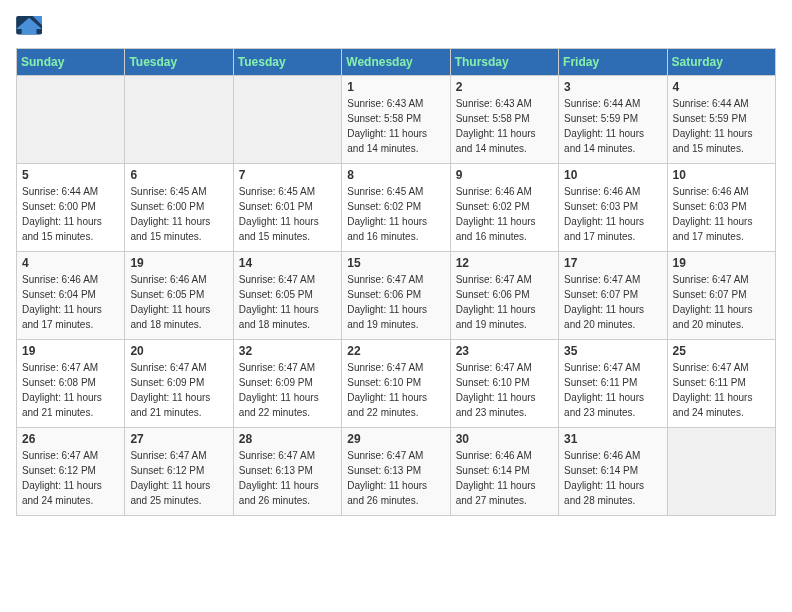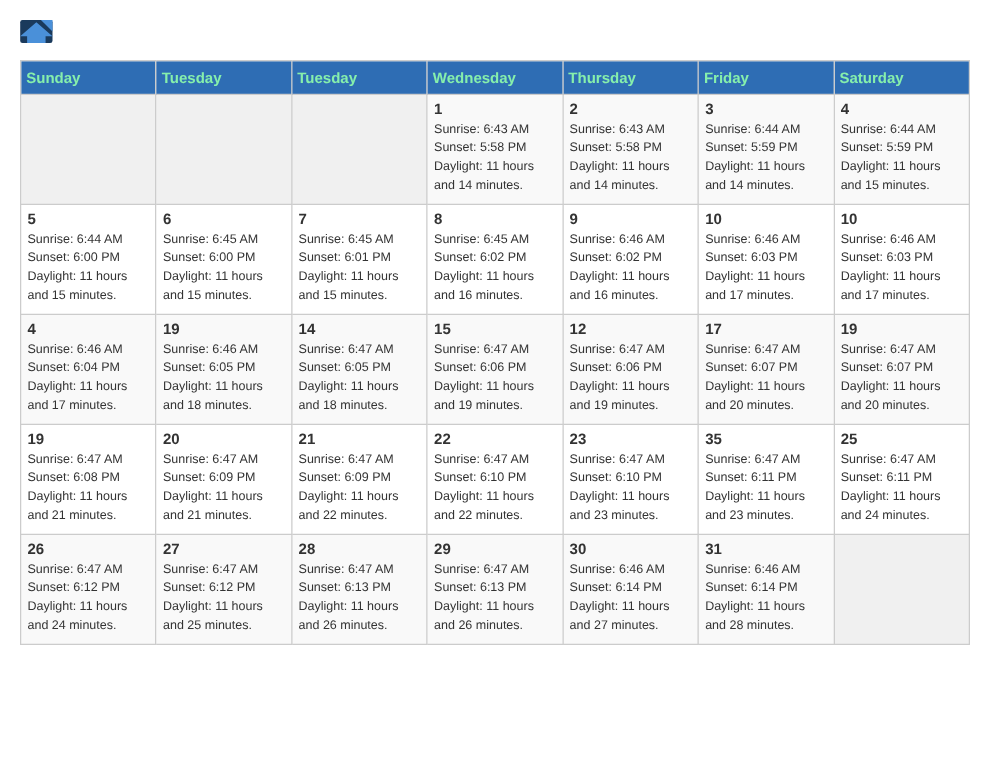--- a/index.html
+++ b/index.html
@@ -241,21 +241,21 @@
           Sunrise: 6:47 AM<br>Sunset: 6:08 PM<br>Daylight: 11 hours and 21 minutes.
         </div>
         </td>
         <td>
           <div class="day-number">20</div>
         <div class="day-info">
           Sunrise: 6:47 AM<br>Sunset: 6:09 PM<br>Daylight: 11 hours and 21 minutes.
         </div>
         </td>
         <td>
-          <div class="day-number">21</div>
+          <div class="day-number">32</div>
         <div class="day-info">
           Sunrise: 6:47 AM<br>Sunset: 6:09 PM<br>Daylight: 11 hours and 22 minutes.
         </div>
         </td>
         <td>
           <div class="day-number">22</div>
         <div class="day-info">
           Sunrise: 6:47 AM<br>Sunset: 6:10 PM<br>Daylight: 11 hours and 22 minutes.
         </div>
         </td>

